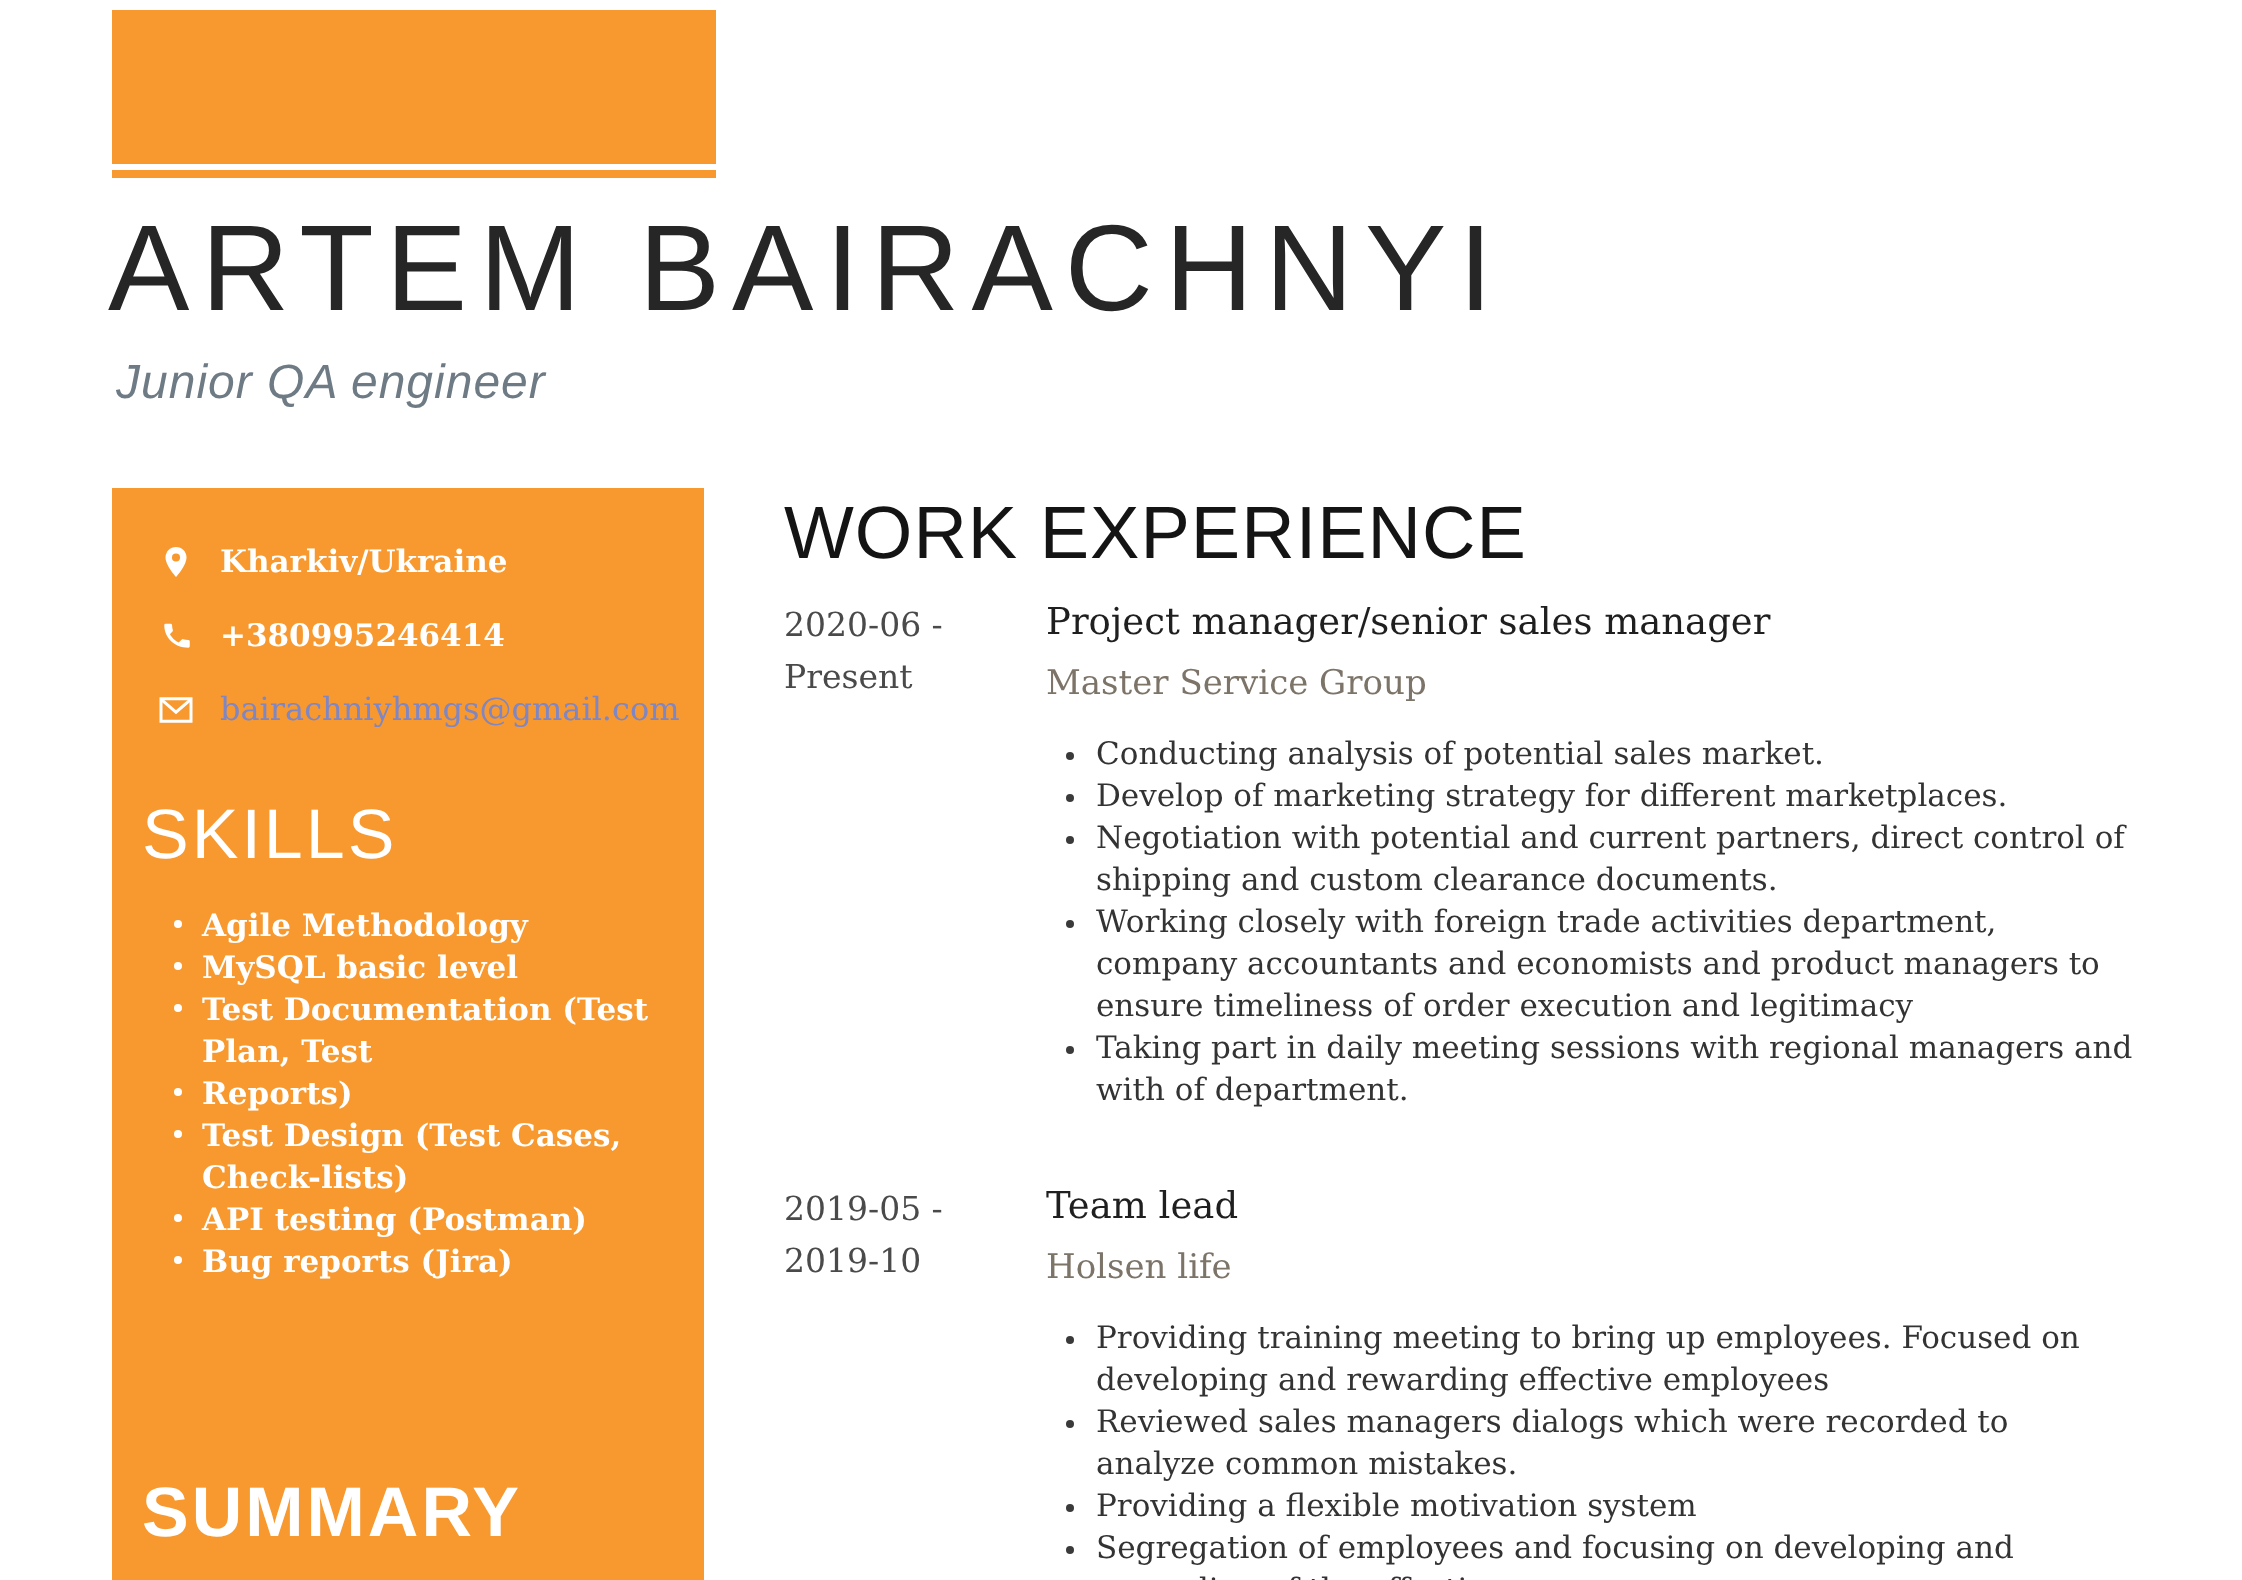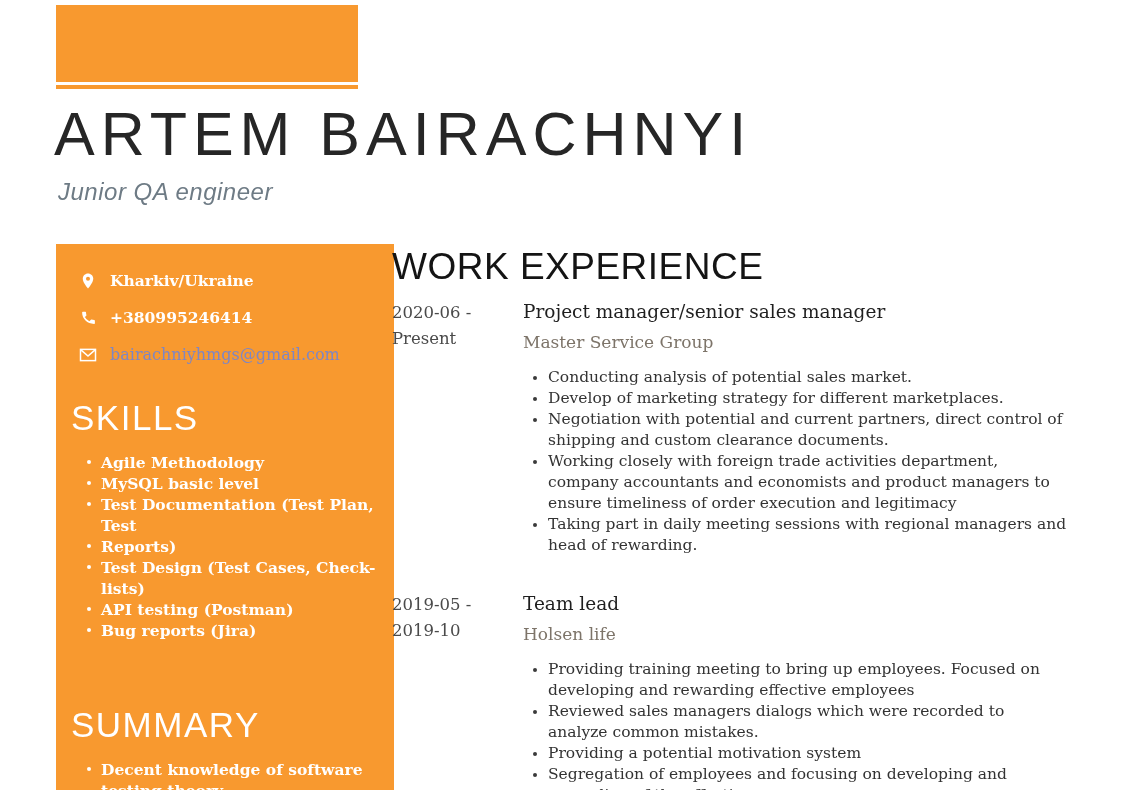--- a/index.html
+++ b/index.html
@@ -26,36 +26,36 @@
     color:#262626;white-space:nowrap;
   }
   .subtitle{
     position:absolute;left:58px;top:178px;
     font-family:"Liberation Sans", sans-serif;
     font-style:italic;font-size:24px;color:#6E7B85;letter-spacing:0.5px;
   }
 
   
   .sidebar{
-    position:absolute;left:56px;top:244px;width:338px;height:546px;
+    position:absolute;left:56px;top:244px;width:296px;height:546px;
     background:var(--orange);color:#fff;
     box-sizing:border-box;padding:27px 16px 0 15px;
   }
   .contact-row{display:flex;align-items:center;gap:13px;margin:0 0 18px 8px;
     font-weight:bold;font-size:15.5px;}
   .contact-row .cicon{flex:none;width:18px;height:18px;display:flex;align-items:center;justify-content:center;}
   .contact-row.email-row{font-weight:normal;font-size:16px;color:var(--email-blue);}
   .email-link{color:var(--email-blue);text-decoration:none;}
 
   .side-heading{
     font-family:"Liberation Sans", sans-serif;
     font-weight:300;font-size:35px;letter-spacing:1.5px;color:#fff;
     margin:34px 0 14px 0;
   }
-  .side-heading.summary{margin-top:64px;}
+  .side-heading.summary{margin-top:96px;font-weight:bold;}
   .side-list{list-style:none;margin:0;padding:0 0 0 30px;
     font-weight:bold;font-size:15.5px;line-height:21px;}
   .side-list li{position:relative;}
   .side-list li::before{content:"";position:absolute;left:-14px;top:8px;
     width:4px;height:4px;border-radius:50%;background:#fff;}
 
   
   .main{position:absolute;left:392px;top:246px;width:676px;}
   .main-heading{
     font-family:"Liberation Sans", sans-serif;
@@ -141,36 +141,36 @@
         <div>Present</div>
       </div>
       <div class="job-body">
         <div class="job-title">Project manager/senior sales manager</div>
         <div class="job-company">Master Service Group</div>
         <ul class="job-bullets">
           <li>Conducting analysis of potential sales market.</li>
           <li>Develop of marketing strategy for different marketplaces.</li>
           <li>Negotiation with potential and current partners, direct control of shipping and custom clearance documents.</li>
           <li>Working closely with foreign trade activities department, company accountants and economists and product managers to ensure timeliness of order execution and legitimacy</li>
-          <li>Taking part in daily meeting sessions with regional managers and head of rewarding.</li>
+          <li>Taking part in daily meeting sessions with regional managers and with of department.</li>
         </ul>
       </div>
     </div>
 
     <div class="job">
       <div class="job-dates">
         <div>2019-05 -</div>
         <div>2019-10</div>
       </div>
       <div class="job-body">
         <div class="job-title">Team lead</div>
         <div class="job-company">Holsen life</div>
         <ul class="job-bullets">
           <li>Providing training meeting to bring up employees. Focused on developing and rewarding effective employees</li>
           <li>Reviewed sales managers dialogs which were recorded to analyze common mistakes.</li>
-          <li>Providing a potential motivation system</li>
+          <li>Providing a flexible motivation system</li>
           <li>Segregation  of employees and focusing on developing and rewarding of the effective ones</li>
         </ul>
       </div>
     </div>
   </div>
 
 </div>
 
 </body></html>

